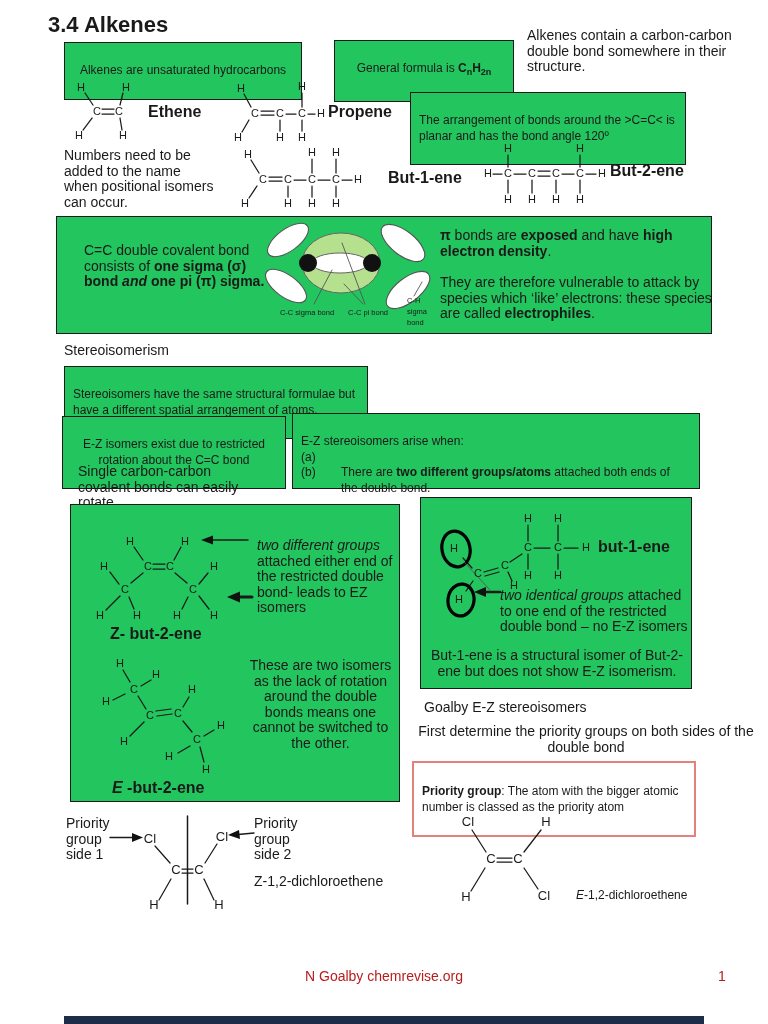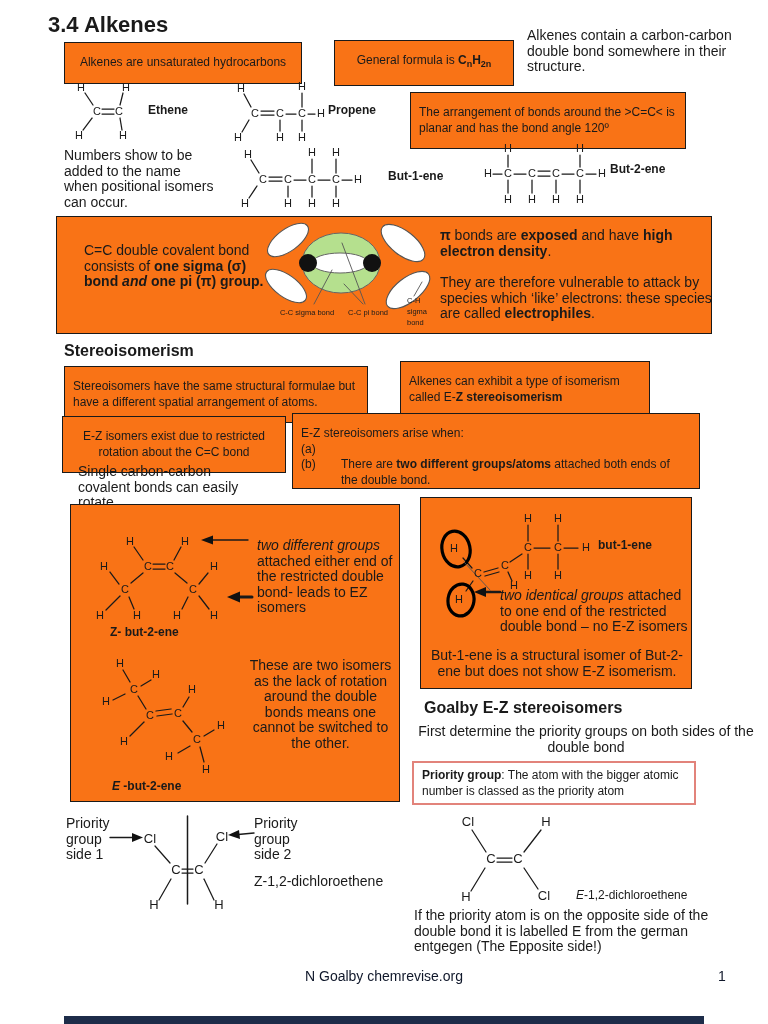--- a/index.html
+++ b/index.html
@@ -1,35 +1,35 @@
 <!DOCTYPE html>
 <html><head>
 <meta charset="utf-8">
 <style>
 *{margin:0;padding:0;box-sizing:border-box}
 html,body{background:#fff}
 .page{position:relative;width:768px;height:1024px;background:#fff;font-family:"Liberation Sans",sans-serif;color:#1a1a1a;overflow:hidden}
 .t{position:absolute;font-size:14px;line-height:15.5px}
-.bx{position:absolute;border:1.9px solid #1a1a1a;font-size:12px;line-height:15.5px;padding:12px 8px;background:#f97316}
-.lbl{position:absolute;font-size:12px;font-weight:bold;white-space:nowrap}
+.bx{position:absolute;border:1.9px solid #1a1a1a;font-size:12px;line-height:15.5px;padding:20px 8px;background:#22c55e}
+.lbl{position:absolute;font-size:16px;font-weight:bold;white-space:nowrap}
 .b{font-weight:bold}
 .i{font-style:italic}
 .ctr{text-align:center}
 .sub{vertical-align:sub;font-size:9px}
 .title{position:absolute;font-size:22px;font-weight:bold}
-.h2{position:absolute;font-size:16px;font-weight:bold}
-.gray{color:#0f172a}
+.h2{position:absolute;font-size:14px;font-weight:normal}
+.gray{color:#b91c1c}
 svg{position:absolute;overflow:visible}
 svg text{font-family:"Liberation Sans",sans-serif;font-size:11px;fill:#1a1a1a;text-anchor:middle;dominant-baseline:middle}
 svg line{stroke:#1a1a1a;stroke-width:1.25;stroke-linecap:round}
 .ld{stroke:#555 !important;stroke-width:0.9 !important}
 text.s{font-size:7.5px}
 text.as{text-anchor:start}
 text.lg{font-size:13px}
-.redbx{position:absolute;border:2px solid #e2837b;font-size:12px;line-height:16px;padding:4px 8px}
+.redbx{position:absolute;border:2px solid #e2837b;font-size:12px;line-height:16px;padding:20px 8px}
 .bar{position:absolute;background:#1d2c49}
 </style>
 </head>
 <body>
 
 <div class="page">
 
   <div class="title" style="left:48px;top:12px">3.4 Alkenes</div>
 
   <div class="bx ctr" style="left:64px;top:42px;width:238px">Alkenes are unsaturated hydrocarbons</div>
@@ -75,21 +75,21 @@
     <text x="72" y="38">C</text>
     <text x="72" y="11">H</text>
     <text x="91" y="38">H</text>
     <text x="50" y="62">H</text>
     <text x="72" y="62">H</text>
   </svg>
   <div class="lbl" style="left:328px;top:103px">Propene</div>
 
   <div class="bx" style="left:410px;top:92px;width:276px">The arrangement of bonds around the &gt;C=C&lt; is planar and has the bond angle 120º</div>
 
-  <div class="t" style="left:64px;top:148px;width:152px">Numbers show to be added to the name when positional isomers can occur.</div>
+  <div class="t" style="left:64px;top:148px;width:152px">Numbers need to be added to the name when positional isomers can occur.</div>
 
   <svg style="left:236px;top:140px" width="130" height="70">
     <g>
       <line x1="15" y1="20" x2="23" y2="33"></line>
         <line x1="13" y1="58" x2="21" y2="46"></line>
       <line x1="33" y1="37" x2="46" y2="37"></line>
         <line x1="33" y1="41" x2="46" y2="41"></line>
       <line x1="58" y1="40" x2="70" y2="40"></line>
         <line x1="52" y1="46" x2="52" y2="57"></line>
       <line x1="76" y1="19" x2="76" y2="33"></line>
@@ -138,21 +138,21 @@
     <text x="78" y="34">C</text>
     <text x="78" y="60">H</text>
     <text x="102" y="34">C</text>
     <text x="102" y="9">H</text>
     <text x="102" y="60">H</text>
     <text x="124" y="34">H</text>
   </svg>
   <div class="lbl" style="left:610px;top:162px">But-2-ene</div>
 
   <div class="bx" style="left:56px;top:216px;width:656px;height:118px"></div>
-  <div class="t" style="left:84px;top:243px;width:182px"><span>C=C double covalent bond consists of </span><span class="b">one sigma (σ) bond </span><span class="b i">and</span><span class="b"> one pi (π) group.</span></div>
+  <div class="t" style="left:84px;top:243px;width:182px"><span>C=C double covalent bond consists of </span><span class="b">one sigma (σ) bond </span><span class="b i">and</span><span class="b"> one pi (π) sigma.</span></div>
 
   <svg style="left:252px;top:220px" width="185" height="112">
     <g>
       <ellipse cx="36" cy="20" rx="24" ry="11" transform="rotate(-36 36 20)" fill="#fff" stroke="#555" stroke-width="1.1"></ellipse>
       <ellipse cx="34" cy="66" rx="24" ry="11" transform="rotate(36 34 66)" fill="#fff" stroke="#555" stroke-width="1.1"></ellipse>
       <ellipse cx="151" cy="23" rx="26" ry="12" transform="rotate(38 151 23)" fill="#fff" stroke="#555" stroke-width="1.1"></ellipse>
       <ellipse cx="156" cy="70" rx="26" ry="12" transform="rotate(-38 156 70)" fill="#fff" stroke="#555" stroke-width="1.1"></ellipse>
     </g>
     <ellipse cx="89" cy="43" rx="39" ry="30" fill="#b5e08e" stroke="#666" stroke-width="1"></ellipse>
     <ellipse cx="88" cy="43" rx="28" ry="10" fill="#fff" stroke="#666" stroke-width="1"></ellipse>
@@ -171,21 +171,20 @@
     <text class="s as" x="155" y="103">bond</text>
   </svg>
 
   <div class="t" style="left:440px;top:228px;width:268px"><span class="b">π</span><span> bonds are </span><span class="b">exposed</span><span> and have </span><span class="b">high electron density</span><span>.</span></div>
   <div class="t" style="left:440px;top:275px;width:272px"><span>They are therefore vulnerable to attack by species which ‘like’ electrons: these species are called </span><span class="b">electrophiles</span><span>.</span></div>
 
   <div class="h2" style="left:64px;top:342px">Stereoisomerism</div>
 
   <div class="bx" style="left:64px;top:366px;width:304px">Stereoisomers have the same structural formulae but have a different spatial arrangement of atoms.</div>
 
-  <div class="bx" style="left:400px;top:361px;width:250px"><span>Alkenes can exhibit a type of isomerism called E-</span><span class="b">Z stereoisomerism</span></div>
 
   <div class="bx ctr" style="left:62px;top:416px;width:224px">E-Z isomers exist due to restricted rotation about the C=C bond</div>
 
   <div class="t" style="left:78px;top:464px;width:172px">Single carbon-carbon covalent bonds can easily rotate</div>
 
   <div class="bx" style="left:292px;top:413px;width:408px;height:76px">
     <div>E-Z stereoisomers arise when:</div>
     <div style="display:flex">
       <span style="width:40px;flex:none">(a)</span>
     </div>
@@ -365,20 +364,19 @@
     <text class="lg" x="20" y="13">Cl</text>
     <text class="lg" x="98" y="13">H</text>
     <text class="lg" x="43" y="50">C</text>
     <text class="lg" x="70" y="50">C</text>
     <text class="lg" x="18" y="88">H</text>
     <text class="lg" x="96" y="87">Cl</text>
   </svg>
 
   <div class="t" style="left:576px;top:888px;font-size:12px;white-space:nowrap"><span class="i">E</span><span>-1,2-dichloroethene</span></div>
 
-  <div class="t" style="left:414px;top:908px;width:300px">If the priority atom is on the opposite side of the double bond it is labelled E from the german entgegen (The Epposite side!)</div>
 
   <div class="t ctr gray" style="left:0;top:969px;width:768px">N Goalby chemrevise.org</div>
   <div class="t gray" style="left:718px;top:969px">1</div>
 
   <div class="bar" style="left:64px;top:1016px;width:640px;height:8px"></div>
 
 </div>
 
 </body></html>

